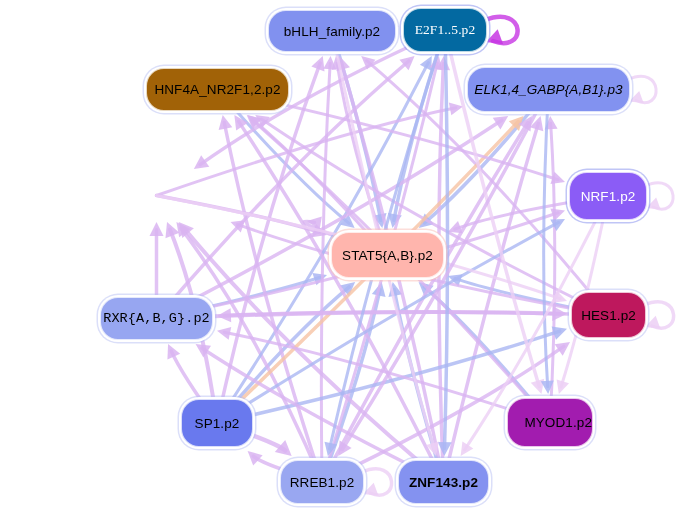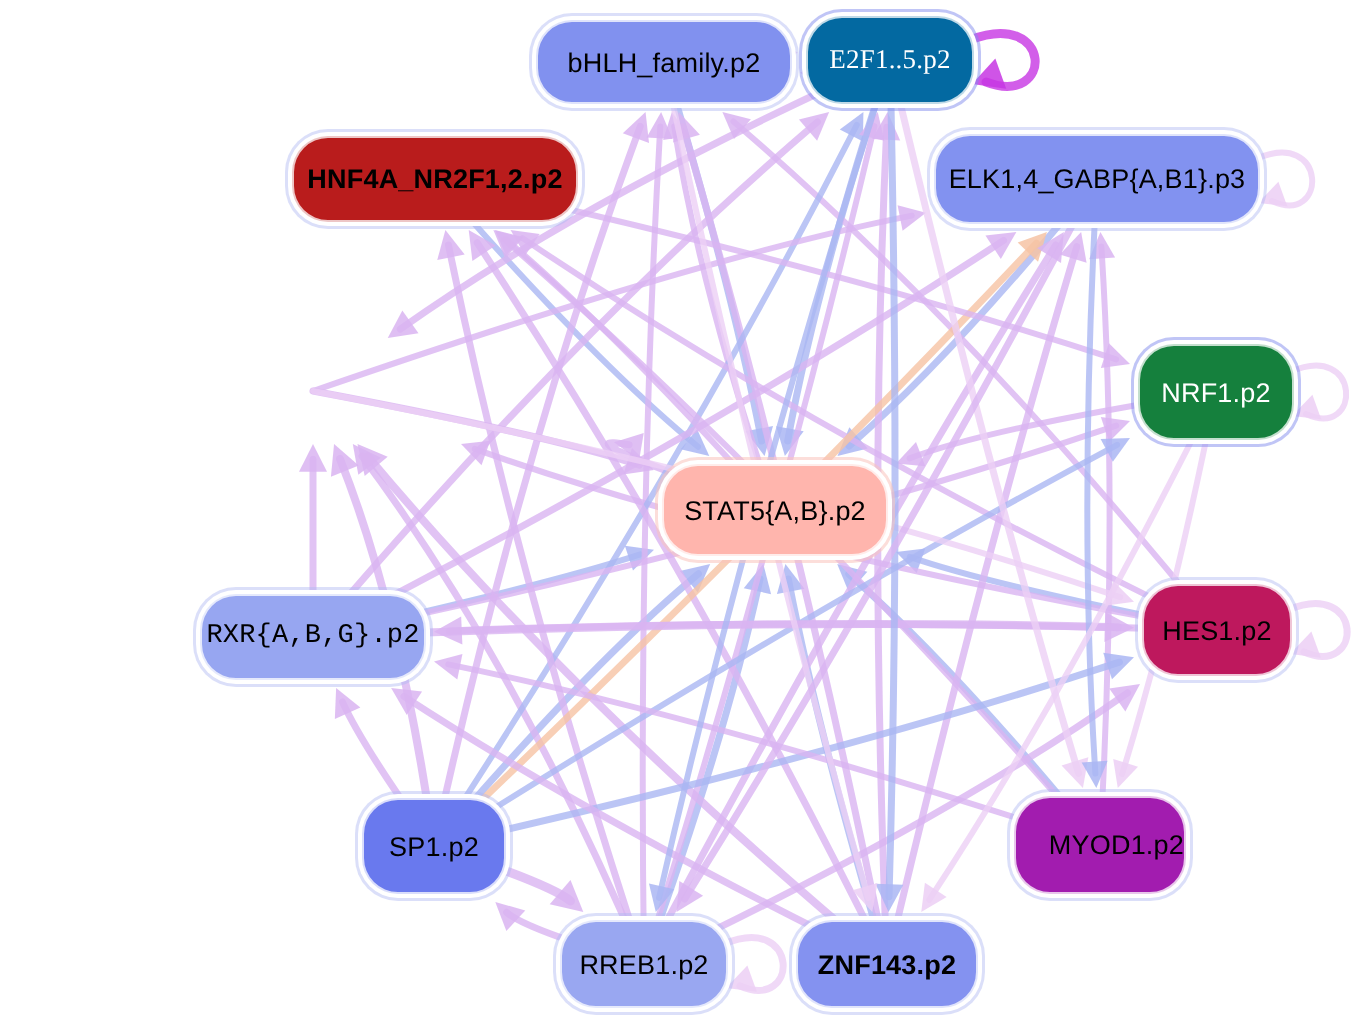--- a/index.html
+++ b/index.html
@@ -168,27 +168,27 @@
       <path d="M 362 472 C 400 456, 400 506, 370 493" fill="none" stroke="#eccff5" stroke-width="3.5" stroke-linecap="round" stroke-opacity="0.8"></path>
       <polygon points="363,494 373.686,482.694 378.44599999999997,495.854" fill="#eccff5" fill-opacity="0.85"></polygon>
     </svg>
 
 <div class="node light" style="left: 268px; top: 10px; width: 128px; height: 42px; background: rgb(129, 145, 239); color: rgb(0, 0, 0);">
       <span>bHLH_family.p2</span>
     </div>
     <div class="node dark" style="left: 403px; top: 8px; width: 84px; height: 44px; background: #0369a1; color: rgb(255, 255, 255); font-family: Liberation Serif, serif;">
       <span>E2F1..5.p2</span>
     </div>
-    <div class="node light" style="left: 146px; top: 68px; width: 143px; height: 43px; background: #b91c1c; color: rgb(0, 0, 0); font-weight: bold;">
+    <div class="node light" style="left: 146px; top: 68px; width: 143px; height: 43px; background: #a16207; color: rgb(0, 0, 0);">
       <span>HNF4A_NR2F1,2.p2</span>
     </div>
-    <div class="node light" style="left: 467px; top: 67px; width: 163px; height: 45px; background: rgb(130, 146, 240); color: rgb(0, 0, 0);">
+    <div class="node light" style="left: 467px; top: 67px; width: 163px; height: 45px; background: rgb(130, 146, 240); color: rgb(0, 0, 0); font-style: italic;">
       <span>ELK1,4_GABP{A,B1}.p3</span>
     </div>
-    <div class="node dark" style="left: 569px; top: 172px; width: 78px; height: 48px; background: #15803d; color: rgb(255, 255, 255);">
+    <div class="node dark" style="left: 569px; top: 172px; width: 78px; height: 48px; background: #8b5cf6; color: rgb(255, 255, 255);">
       <span>NRF1.p2</span>
     </div>
     <div class="node salmon" style="left: 331px; top: 232px; width: 113px; height: 46px; background: rgb(255, 181, 173); color: rgb(0, 0, 0); text-align: center;">
       <span>STAT5{A,B}.p2</span>
     </div>
     <div class="node light" style="left: 100px; top: 297px; width: 113px; height: 43px; background: rgb(151, 166, 241); color: rgb(0, 0, 0); font-family: Liberation Mono, monospace;">
       <span>RXR{A,B,G}.p2</span>
     </div>
     <div class="node light" style="left: 571px; top: 292px; width: 75px; height: 46px; background: #be185d; color: rgb(0, 0, 0);">
       <span>HES1.p2</span>

